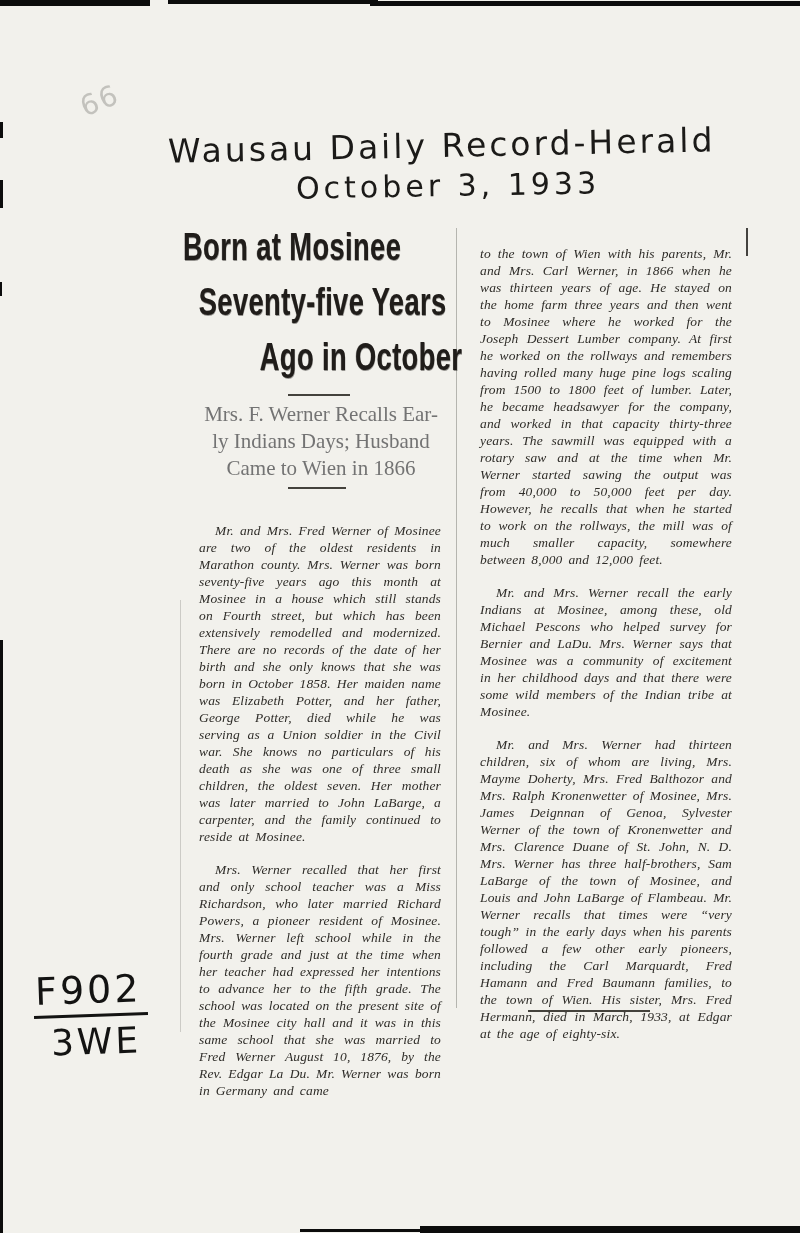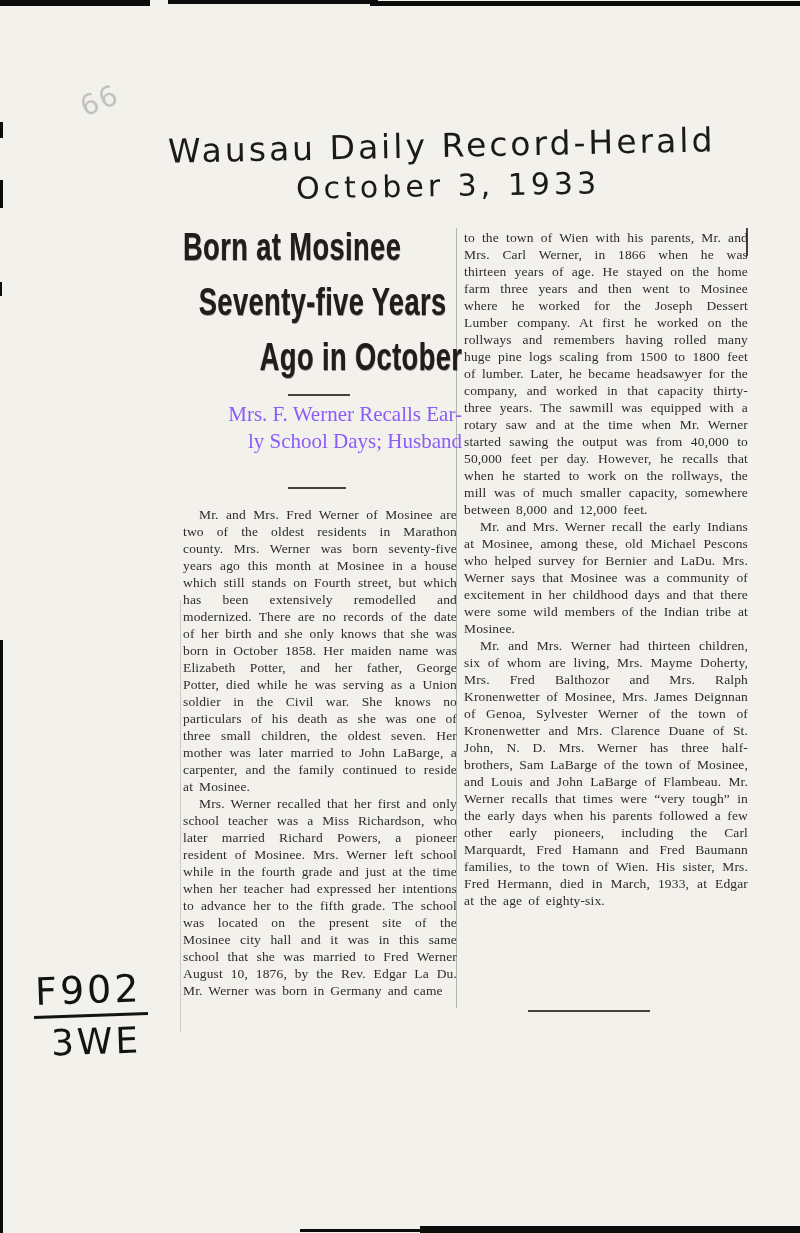--- a/index.html
+++ b/index.html
@@ -77,37 +77,37 @@
 
   .rule{position:absolute;background:#44423c;}
   .rule-subhead-top{left:288px;top:394px;width:62px;height:2px;}
   .rule-subhead-bottom{left:288px;top:487px;width:58px;height:2px;}
   .rule-article-end{left:528px;top:1010px;width:122px;height:2px;}
 
   .subheadline{
     position:absolute;left:180px;top:401px;width:282px;
     font-family:"Liberation Serif",serif;
     font-size:21px;line-height:27px;
-    color:#8b5cf6;
-    text-align:right;
+    color:#737373;
+    text-align:center;
   }
   .sh-line{display:block;}
 
   .body-col{
     position:absolute;
     font-family:"Liberation Serif",serif;
     font-size:13.5px;line-height:17px;
     color:#2e2c28;
     text-align:justify;
     word-spacing:2.5px;
     letter-spacing:0.15px;
   }
   .body-left{left:183px;top:506px;width:274px;}
   .body-right{left:464px;top:229px;width:284px;}
-  .body-col p{margin:0;text-indent:16px;}
+  .body-col p{margin:16px;text-indent:16px;font-style:italic;}
   .body-col p.no-indent{text-indent:0;}
 
   
   .archive-code{
     position:absolute;left:34px;top:968px;
     font-family:cursive,"DejaVu Sans",sans-serif;
     color:#131312;
     transform:rotate(-2deg);
   }
   .archive-top{
@@ -148,21 +148,22 @@
 
   <div class="headline">
     <span class="hl-line hl-1">Born at Mosinee</span>
     <span class="hl-line hl-2">Seventy-five Years</span>
     <span class="hl-line hl-3">Ago in October</span>
   </div>
 
   <div class="rule rule-subhead-top"></div>
   <div class="subheadline">
     <span class="sh-line">Mrs. F. Werner Recalls Ear-</span>
-    <span class="sh-line">ly School Days; Husband</span>
+    <span class="sh-line">ly Indians Days; Husband</span>
+    <span class="sh-line">Came to Wien in 1866</span>
   </div>
   <div class="rule rule-subhead-bottom"></div>
 
   <div class="body-col body-left">
     <p>Mr. and Mrs. Fred Werner of Mosinee are two of the oldest residents in Marathon county. Mrs. Werner was born seventy-five years ago this month at Mosinee in a house which still stands on Fourth street, but which has been extensively remodelled and modernized. There are no records of the date of her birth and she only knows that she was born in October 1858. Her maiden name was Elizabeth Potter, and her father, George Potter, died while he was serving as a Union soldier in the Civil war. She knows no particulars of his death as she was one of three small children, the oldest seven. Her mother was later married to John LaBarge, a carpenter, and the family continued to reside at Mosinee.</p>
     <p>Mrs. Werner recalled that her first and only school teacher was a Miss Richardson, who later married Richard Powers, a pioneer resident of Mosinee. Mrs. Werner left school while in the fourth grade and just at the time when her teacher had expressed her intentions to advance her to the fifth grade. The school was located on the present site of the Mosinee city hall and it was in this same school that she was married to Fred Werner August 10, 1876, by the Rev. Edgar La Du. Mr. Werner was born in Germany and came</p>
   </div>
 
   <div class="body-col body-right">
     <p class="no-indent">to the town of Wien with his parents, Mr. and Mrs. Carl Werner, in 1866 when he was thirteen years of age. He stayed on the home farm three years and then went to Mosinee where he worked for the Joseph Dessert Lumber company. At first he worked on the rollways and remembers having rolled many huge pine logs scaling from 1500 to 1800 feet of lumber. Later, he became headsawyer for the company, and worked in that capacity thirty-three years. The sawmill was equipped with a rotary saw and at the time when Mr. Werner started sawing the output was from 40,000 to 50,000 feet per day. However, he recalls that when he started to work on the rollways, the mill was of much smaller capacity, somewhere between 8,000 and 12,000 feet.</p>

